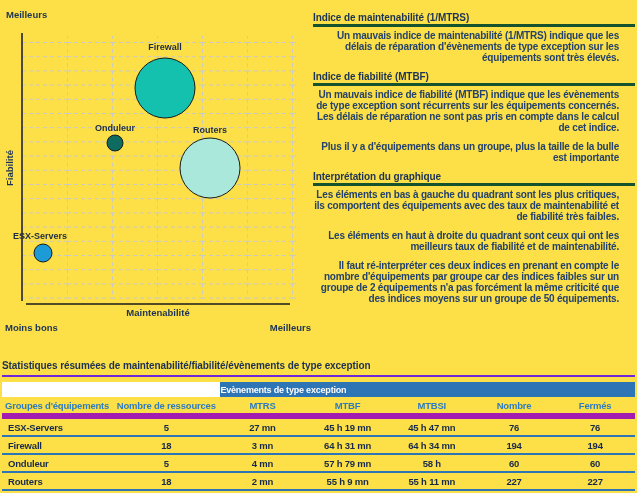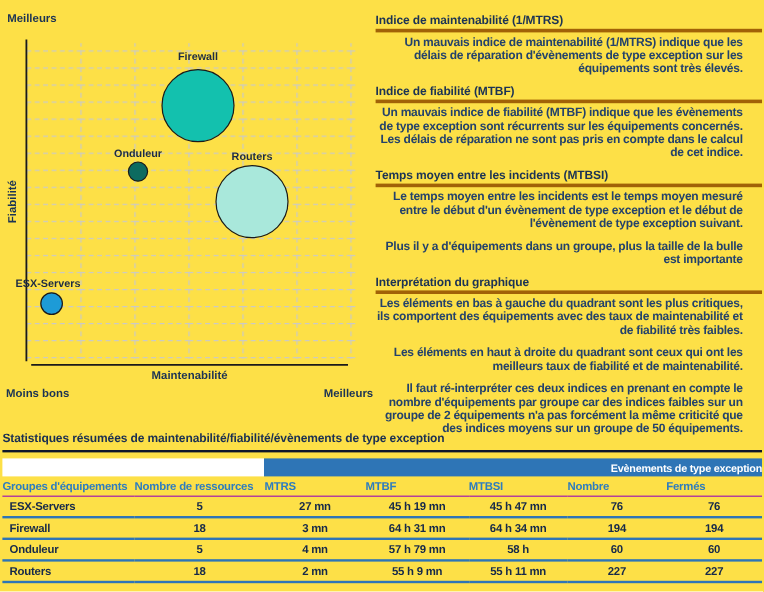--- a/index.html
+++ b/index.html
@@ -6,36 +6,36 @@
   #page{position:relative;width:637px;height:493px;background:#fde047;overflow:hidden;
         font-family:"Liberation Sans","DejaVu Sans",sans-serif;color:#1c3354;}
 
   
   #chart-region{position:absolute;left:0;top:0;width:316px;height:345px;}
 
   
   #info-panel{position:absolute;left:313px;top:12px;width:322px;}
   .info-section{margin-bottom:8px;}
   .info-section h3{margin:0 0 3px 0;font-size:10px;line-height:11px;font-weight:bold;
-                   color:#1c3354;border-bottom:3px solid #a16207;padding-bottom:1px;letter-spacing:-0.1px;}
+                   color:#1c3354;border-bottom:3px solid #14532d;padding-bottom:1px;letter-spacing:-0.1px;}
   .info-section p{margin:0 16px 8px 0;font-size:10px;line-height:11px;font-weight:bold;
                   color:#24426b;letter-spacing:-0.2px;text-align:right;}
   .info-section p:last-child{margin-bottom:0;}
 
   
   #table-region{position:absolute;left:2px;top:360px;width:633px;}
   #table-title{font-size:10px;font-weight:bold;color:#1a2f52;letter-spacing:-0.1px;
-               padding-bottom:4px;border-bottom:2px solid #0f172a;margin-bottom:5px;}
+               padding-bottom:4px;border-bottom:2px solid #6d28d9;margin-bottom:5px;}
   table{width:100%;border-collapse:collapse;table-layout:fixed;}
   td,th{font-size:9.5px;letter-spacing:-0.2px;}
-  .banner-cell{background:#2e75b6;color:#fff;font-weight:bold;text-align:right;
+  .banner-cell{background:#2e75b6;color:#fff;font-weight:bold;text-align:left;
                font-size:9px;height:13px;padding:1px 0;}
   .spacer-cell{background:#fff;}
-  thead th{color:#2e7cbf;font-weight:bold;text-align:left;padding:3px 0 2px 0;
-           border-bottom:1px solid #a21caf;}
+  thead th{color:#2e7cbf;font-weight:bold;text-align:center;padding:3px 0 2px 0;
+           border-bottom:6px solid #a21caf;}
   tbody td{color:#16294a;font-weight:bold;text-align:center;padding:3px 0 2px 0;
            border-bottom:2px solid #2e75b6;}
   tbody td:first-child{text-align:left;padding-left:6px;}
 </style>
 </head>
 <body>
 
 <div id="page">
 
   <div id="chart-region">
@@ -77,24 +77,20 @@
     <div class="info-section">
       <h3>Indice de maintenabilité (1/MTRS)</h3>
       <p>Un mauvais indice de maintenabilité (1/MTRS) indique que les délais de réparation d'évènements de type exception sur les équipements sont très élevés.</p>
     </div>
 
     <div class="info-section">
       <h3>Indice de fiabilité (MTBF)</h3>
       <p>Un mauvais indice de fiabilité (MTBF) indique que les évènements de type exception sont récurrents sur les équipements concernés. Les délais de réparation ne sont pas pris en compte dans le calcul de cet indice.</p>
     </div>
 
-    <div class="info-section">
-      <h3>Temps moyen entre les incidents (MTBSI)</h3>
-      <p>Le temps moyen entre les incidents est le temps moyen mesuré entre le début d'un évènement de type exception et le début de l'évènement de type exception suivant.</p>
-    </div>
 
     <div class="info-section">
       <p>Plus il y a d'équipements dans un groupe, plus la taille de la bulle est importante</p>
     </div>
 
     <div class="info-section">
       <h3>Interprétation du graphique</h3>
       <p>Les éléments en bas à gauche du quadrant sont les plus critiques, ils comportent des équipements avec des taux de maintenabilité et de fiabilité très faibles.</p>
       <p>Les éléments en haut à droite du quadrant sont ceux qui ont les meilleurs taux de fiabilité et de maintenabilité.</p>
       <p>Il faut ré-interpréter ces deux indices en prenant en compte le nombre d'équipements par groupe car des indices faibles sur un groupe de 2 équipements n'a pas forcément la même criticité que des indices moyens sur un groupe de 50 équipements.</p>

